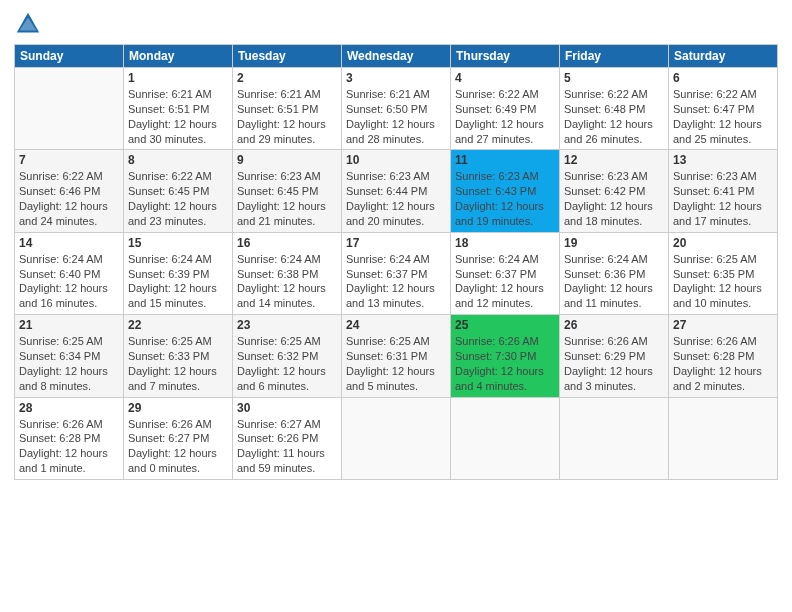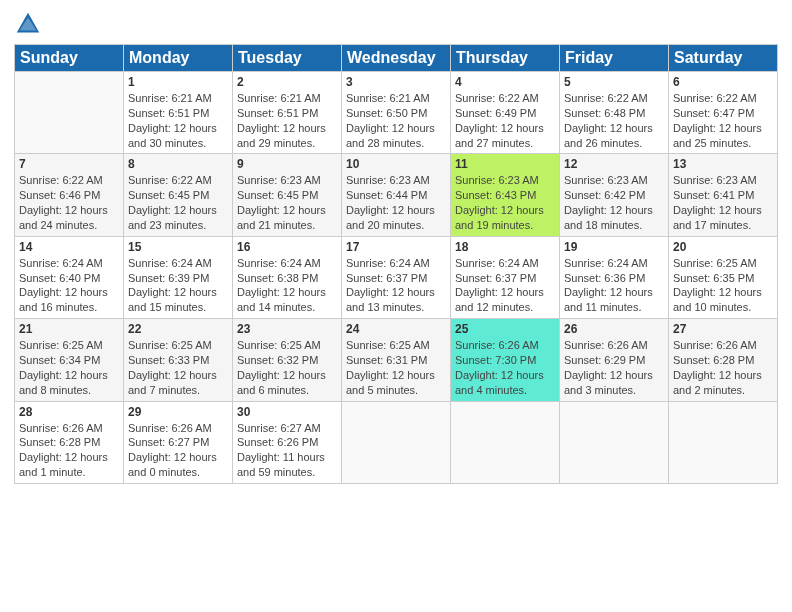--- a/index.html
+++ b/index.html
@@ -60,21 +60,21 @@
       margin-top: 2px;
     }
     .calendar {
       width: 100%;
       border-collapse: collapse;
       table-layout: fixed;
     }
     .calendar th {
       background: #1a6aad;
       color: #fff;
-      font-size: 16px;
+      font-size: 12px;
       font-weight: bold;
       text-align: left;
       padding: 4px 5px;
       border: 1px solid #ccc;
     }
     .calendar td {
       border: 1px solid #ccc;
       vertical-align: top;
       padding: 3px 4px;
       font-size: 9.5px;
@@ -208,21 +208,21 @@
             </div>
           </td>
           <td style="background: rgb(245, 245, 245);">
             <span class="day-num">10</span>
             <div class="day-info">
               <div>Sunrise: 6:23 AM</div>
               <div>Sunset: 6:44 PM</div>
               <div>Daylight: 12 hours and 20 minutes.</div>
             </div>
           </td>
-          <td style="background: #bef264;">
+          <td style="background: #0ea5e9;">
             <span class="day-num">11</span>
             <div class="day-info">
               <div>Sunrise: 6:23 AM</div>
               <div>Sunset: 6:43 PM</div>
               <div>Daylight: 12 hours and 19 minutes.</div>
             </div>
           </td>
           <td style="background: rgb(245, 245, 245);">
             <span class="day-num">12</span>
             <div class="day-info">
@@ -324,21 +324,21 @@
             </div>
           </td>
           <td style="background: rgb(245, 245, 245);">
             <span class="day-num">24</span>
             <div class="day-info">
               <div>Sunrise: 6:25 AM</div>
               <div>Sunset: 6:31 PM</div>
               <div>Daylight: 12 hours and 5 minutes.</div>
             </div>
           </td>
-          <td style="background: #5eead4;">
+          <td style="background: #22c55e;">
             <span class="day-num">25</span>
             <div class="day-info">
               <div>Sunrise: 6:26 AM</div>
               <div>Sunset: 7:30 PM</div>
               <div>Daylight: 12 hours and 4 minutes.</div>
             </div>
           </td>
           <td style="background: rgb(245, 245, 245);">
             <span class="day-num">26</span>
             <div class="day-info">

